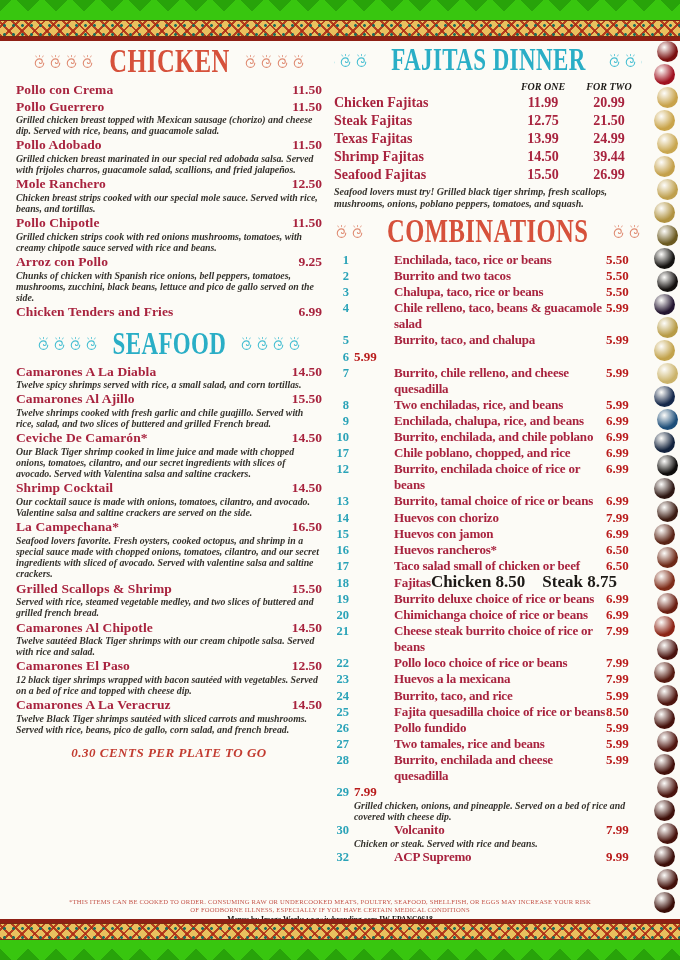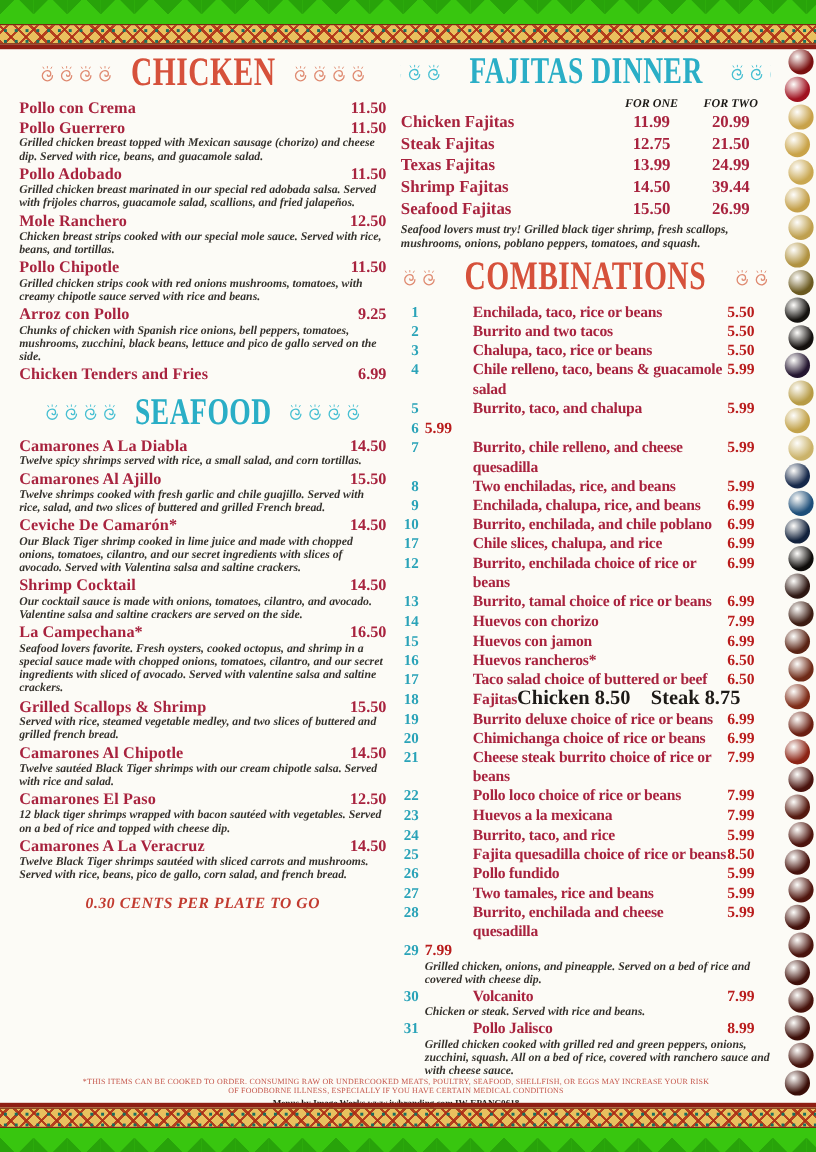--- a/index.html
+++ b/index.html
@@ -611,21 +611,21 @@
               <span class="combo-name">Burrito, enchilada, and chile poblano</span>
 
               <span class="combo-price">6.99</span>
             </div>
 
           </div>
 
           <div class="combo">
             <div class="combo-row">
               <span class="combo-num">17</span>
-              <span class="combo-name">Chile slices, chalupa, and rice</span>
+              <span class="combo-name">Chile poblano, chopped, and rice</span>
 
               <span class="combo-price">6.99</span>
             </div>
 
           </div>
 
           <div class="combo">
             <div class="combo-row">
               <span class="combo-num">12</span>
               <span class="combo-name">Burrito, enchilada choice of rice or beans</span>
@@ -671,21 +671,21 @@
               <span class="combo-name">Huevos rancheros*</span>
 
               <span class="combo-price">6.50</span>
             </div>
 
           </div>
 
           <div class="combo">
             <div class="combo-row">
               <span class="combo-num">17</span>
-              <span class="combo-name">Taco salad choice of buttered or beef</span>
+              <span class="combo-name">Taco salad small of chicken or beef</span>
 
               <span class="combo-price">6.50</span>
             </div>
 
           </div>
 
           <div class="combo">
             <div class="combo-row">
               <span class="combo-num">18</span>
               <span class="combo-name">Fajitas</span>
@@ -807,29 +807,20 @@
           <div class="combo">
             <div class="combo-row">
               <span class="combo-num">30</span>
               <span class="combo-name">Volcanito</span>
 
               <span class="combo-price">7.99</span>
             </div>
             <div class="combo-desc">Chicken or steak. Served with rice and beans.</div>
           </div>
 
-          <div class="combo">
-            <div class="combo-row">
-              <span class="combo-num">31</span>
-              <span class="combo-name">Pollo Jalisco</span>
-
-              <span class="combo-price">8.99</span>
-            </div>
-            <div class="combo-desc">Grilled chicken cooked with grilled red and green peppers, onions, zucchini, squash. All on a bed of rice, covered with ranchero sauce and with cheese sauce.</div>
-          </div>
 
           <div class="combo">
             <div class="combo-row">
               <span class="combo-num">32</span>
               <span class="combo-name">ACP Supremo</span>
 
               <span class="combo-price">9.99</span>
             </div>
 
           </div>

